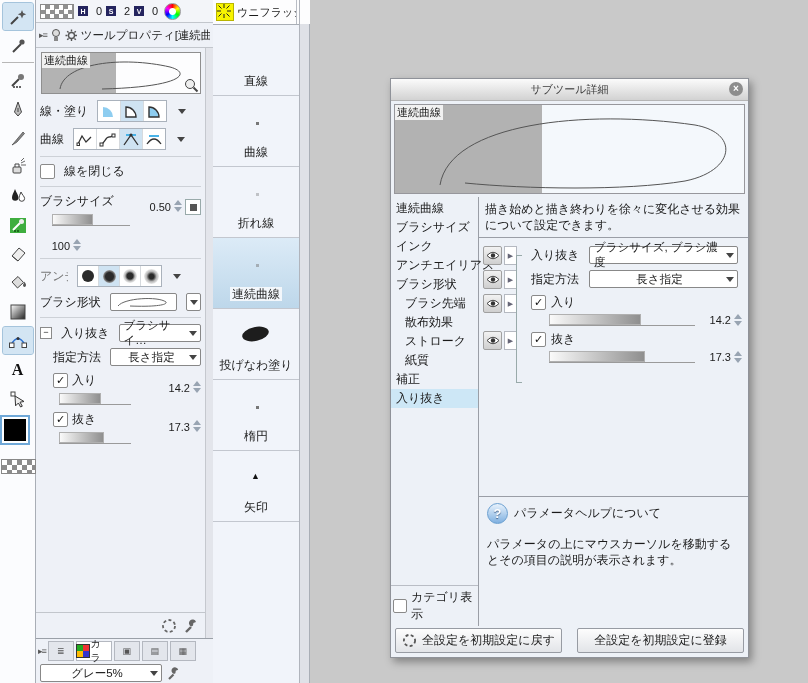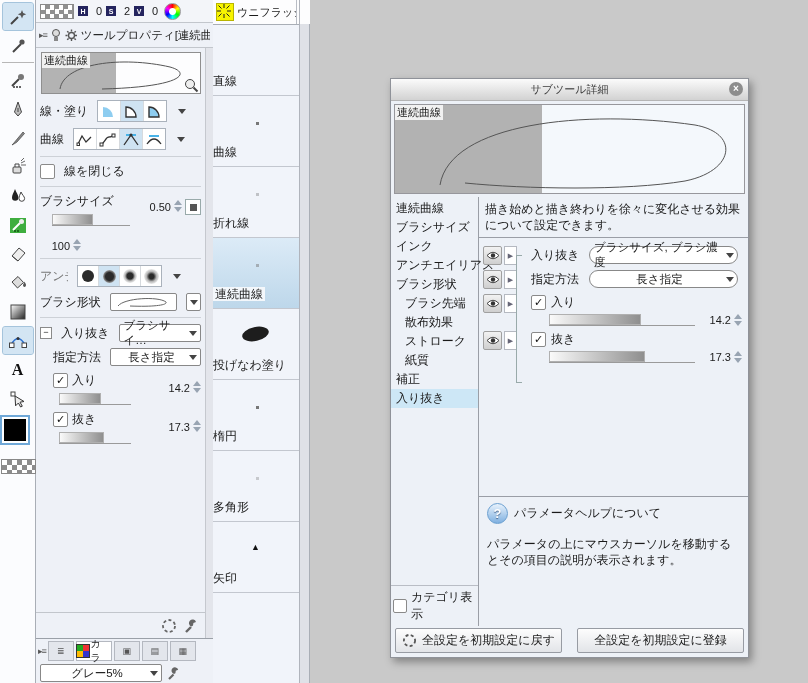--- a/index.html
+++ b/index.html
@@ -74,21 +74,21 @@
   .cgrid{width:12px;height:12px;background:conic-gradient(#e33 0 25%,#33c 0 50%,#fb0 0 75%,#2a2 0 100%);outline:1px solid #333;}
   #csetrow{display:flex;align-items:center;gap:4px;padding:3px 4px;}
   
   #stcol{left:213px;top:0;width:87px;height:683px;background:#f1f4fa;border-right:1px solid #b0b4bc;box-sizing:border-box;}
   #sttabrow{height:24px;background:#fdfdfe;border-bottom:1px solid #a9aeb6;display:flex;}
   #sttab{display:flex;align-items:center;gap:3px;padding:0 3px;border-right:1px solid #b9bdc5;width:84px;overflow:hidden;box-sizing:border-box;}
   #sttab .lbl{font-size:11px;white-space:nowrap;}
   .uni{width:16px;height:16px;background:#f8f400;border:1px solid #b8b400;flex:0 0 auto;position:relative;}
   .stitem{height:70px;border-bottom:1px solid #c3c7cf;position:relative;}
   .stitem.sel{background:linear-gradient(#dcebf7,#bdd7ea);}
-  .stlab{position:absolute;left:0;right:0;bottom:5px;font-size:12px;}
+  .stlab{position:absolute;left:0;right:0;bottom:5px;text-align:center;font-size:12px;}
   .stitem.sel .stlab span{background:#f3f7fb;padding:0 2px;}
   .dot{position:absolute;left:50%;top:26px;width:3px;height:3px;background:#777;}
   .blob{position:absolute;left:50%;top:18px;margin-left:-14px;width:27px;height:14px;background:#1d1d1d;border-radius:50%;transform:rotate(-12deg);}
   .uparr{position:absolute;left:50%;top:20px;margin-left:-5px;font-size:9px;color:#111;}
   #stscroll{left:300px;top:24px;width:10px;height:659px;background:#dfe1e7;border-right:1px solid #a9aeb6;box-sizing:border-box;}
   #stscrolltop{left:300px;top:0;width:10px;height:24px;background:#fdfdfe;}
   
   #dlg{left:390px;top:78px;width:359px;height:580px;background:#edf1f7;border:1px solid #8f9299;
     box-shadow:3px 4px 8px rgba(0,0,0,.35);box-sizing:border-box;display:flex;flex-direction:column;}
   #dlgtitle{height:21px;background:linear-gradient(#fbfbfb,#d2d2d2);border-bottom:1px solid #b5b5b5;
@@ -105,21 +105,21 @@
   #catrow{margin-top:auto;display:flex;align-items:center;gap:4px;padding:3px 2px;border-top:1px solid #b9bdc5;}
   #dcontent{flex:1;display:flex;flex-direction:column;min-width:0;}
   #ddesc{padding:4px 6px;border-bottom:1px solid #9a9ea6;font-size:12px;line-height:16px;}
   #dset{position:relative;padding:8px 6px 0 4px;}
   .setrow{display:flex;align-items:flex-start;margin-bottom:5px;}
   .eye{width:17px;height:17px;border:1px solid #a0a0a0;border-radius:2px;background:linear-gradient(#f2f2f2,#cfcfcf);
     display:flex;align-items:center;justify-content:center;flex:0 0 auto;}
   .arr{width:11px;height:17px;border:1px solid #b5b9c1;background:#fff;margin-left:2px;
     display:flex;align-items:center;justify-content:center;font-size:7px;color:#667;flex:0 0 auto;}
   .setlab{width:58px;font-size:12px;margin-left:14px;line-height:18px;white-space:nowrap;}
-  .setrow .dd{flex:1;margin-right:4px;border-radius:9px;}
+  .setrow .dd{flex:1;margin-right:4px;}
   .grp{flex:1;margin-left:14px;min-width:0;}
   .cbline{display:flex;align-items:center;gap:5px;}
   .sline{display:flex;align-items:center;margin-top:2px;}
   .sline .slider{flex:1;margin:0 6px 0 18px;max-width:150px;}
   #bracket{position:absolute;left:37px;top:17px;height:128px;border-left:1px solid #9aa;}
   #bracket:before{content:"";position:absolute;left:0;top:0;width:5px;border-top:1px solid #9aa;}
   #bracket:after{content:"";position:absolute;left:0;bottom:0;width:5px;border-bottom:1px solid #9aa;}
   #dhelp{margin-top:auto;border-top:1px solid #9a9ea6;height:130px;padding:6px 8px;box-sizing:border-box;flex:0 0 auto;}
   #dhelphdr{display:flex;align-items:center;gap:6px;}
   .qicon{width:19px;height:19px;border-radius:50%;background:linear-gradient(#e8f2fc,#7fb0e0);
@@ -570,24 +570,20 @@
   </div>
   <div class="stitem">
     <span class="blob"></span>
     <span class="stlab"><span>投げなわ塗り</span></span>
   </div>
   <div class="stitem">
     <span class="dot"></span>
     <span class="stlab"><span>楕円</span></span>
   </div>
   <div class="stitem">
-    <span class="dot" style="opacity:.35"></span>
-    <span class="stlab"><span>多角形</span></span>
-  </div>
-  <div class="stitem">
     <span class="uparr">▲</span>
     <span class="stlab"><span>矢印</span></span>
   </div>
   <div class="stitem" style="border-bottom:none;height:28px">
     
   </div>
 </div>
 <div id="stscrolltop" class="abs"></div>
 <div id="stscroll" class="abs"></div>
 

